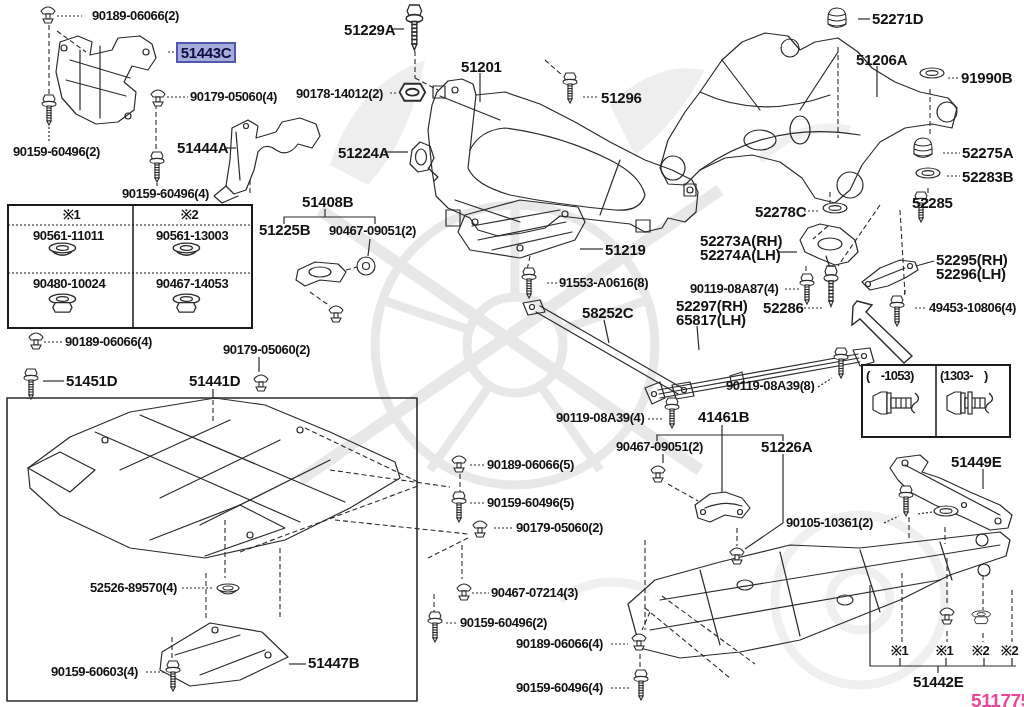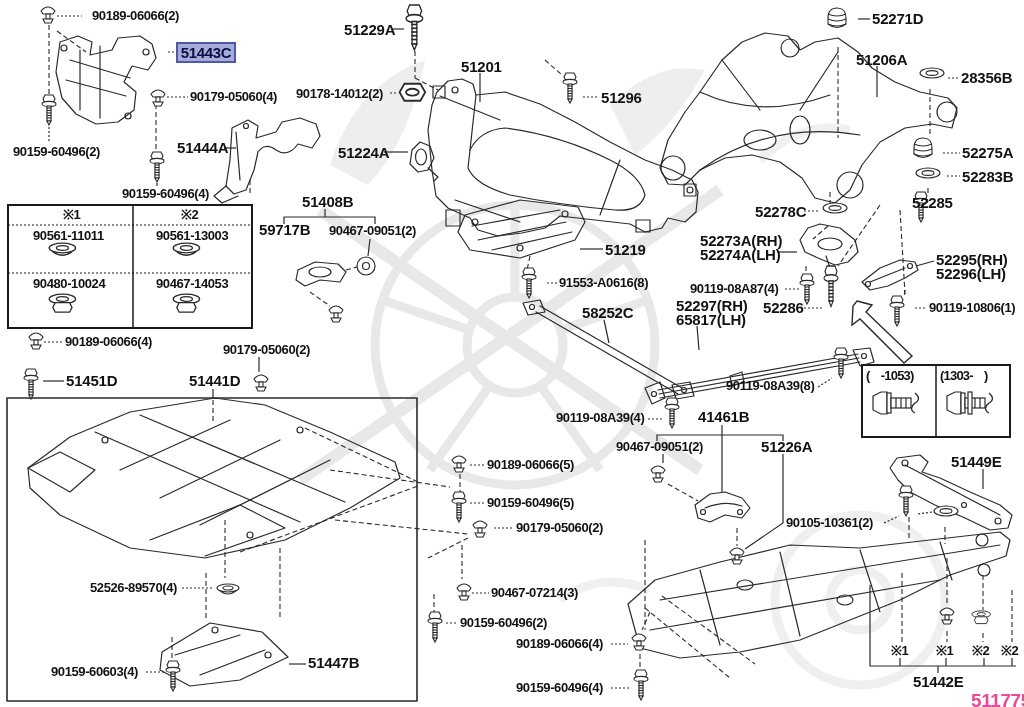--- a/index.html
+++ b/index.html
@@ -401,42 +401,42 @@
 <div class="lbl" style="left:13px;top:145px">90159-60496(2)</div>
 <div class="lbl big" style="left:177px;top:140px">51444A</div>
 <div class="lbl" style="left:122px;top:187px">90159-60496(4)</div>
 <div class="lbl big" style="left:338px;top:145px">51224A</div>
 <div class="lbl big" style="left:344px;top:22px">51229A</div>
 <div class="lbl" style="left:296px;top:87px">90178-14012(2)</div>
 <div class="lbl big" style="left:461px;top:59px">51201</div>
 <div class="lbl big" style="left:601px;top:90px">51296</div>
 <div class="lbl big" style="left:872px;top:11px">52271D</div>
 <div class="lbl big" style="left:856px;top:52px">51206A</div>
-<div class="lbl big" style="left:961px;top:70px">28356B</div>
+<div class="lbl big" style="left:961px;top:70px">91990B</div>
 <div class="lbl big" style="left:962px;top:145px">52275A</div>
 <div class="lbl big" style="left:962px;top:169px">52283B</div>
 <div class="lbl big" style="left:912px;top:195px">52285</div>
 <div class="lbl big" style="left:755px;top:204px">52278C</div>
 <div class="lbl big" style="left:700px;top:233px">52273A(RH)</div>
 <div class="lbl big" style="left:700px;top:247px">52274A(LH)</div>
 <div class="lbl big" style="left:936px;top:252px">52295(RH)</div>
 <div class="lbl big" style="left:936px;top:266px">52296(LH)</div>
 <div class="lbl" style="left:690px;top:282px">90119-08A87(4)</div>
 <div class="lbl big" style="left:763px;top:300px">52286</div>
-<div class="lbl" style="left:929px;top:301px">90119-10806(1)</div>
+<div class="lbl" style="left:929px;top:301px">49453-10806(4)</div>
 <div class="lbl big" style="left:605px;top:242px">51219</div>
 <div class="lbl" style="left:559px;top:276px">91553-A0616(8)</div>
 <div class="lbl big" style="left:582px;top:305px">58252C</div>
 <div class="lbl big" style="left:676px;top:298px">52297(RH)</div>
 <div class="lbl big" style="left:676px;top:312px">65817(LH)</div>
 <div class="lbl" style="left:726px;top:379px">90119-08A39(8)</div>
 <div class="lbl" style="left:556px;top:411px">90119-08A39(4)</div>
 <div class="lbl big" style="left:698px;top:409px">41461B</div>
 <div class="lbl big" style="left:302px;top:194px">51408B</div>
-<div class="lbl big" style="left:259px;top:222px">59717B</div>
+<div class="lbl big" style="left:259px;top:222px">51225B</div>
 <div class="lbl" style="left:329px;top:224px">90467-09051(2)</div>
 <div class="lbl" style="left:65px;top:335px">90189-06066(4)</div>
 <div class="lbl big" style="left:66px;top:373px">51451D</div>
 <div class="lbl" style="left:223px;top:343px">90179-05060(2)</div>
 <div class="lbl big" style="left:189px;top:373px">51441D</div>
 <div class="lbl" style="left:90px;top:581px">52526-89570(4)</div>
 <div class="lbl" style="left:51px;top:665px">90159-60603(4)</div>
 <div class="lbl big" style="left:308px;top:655px">51447B</div>
 <div class="lbl" style="left:487px;top:458px">90189-06066(5)</div>
 <div class="lbl" style="left:487px;top:496px">90159-60496(5)</div>

